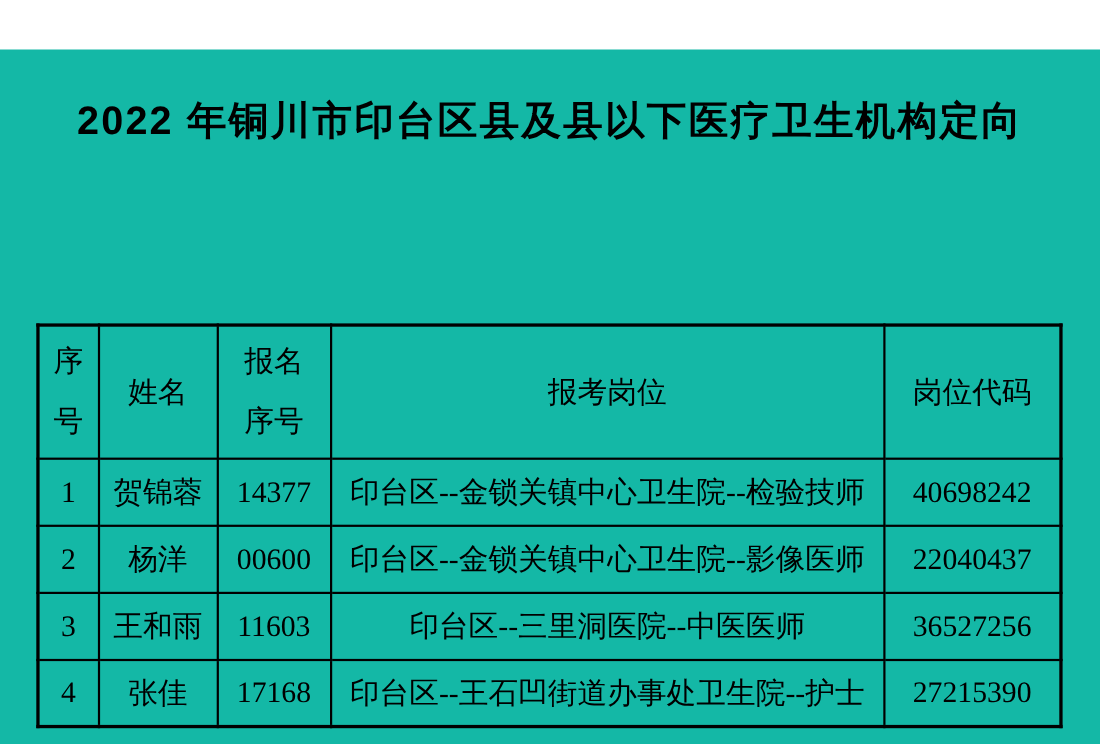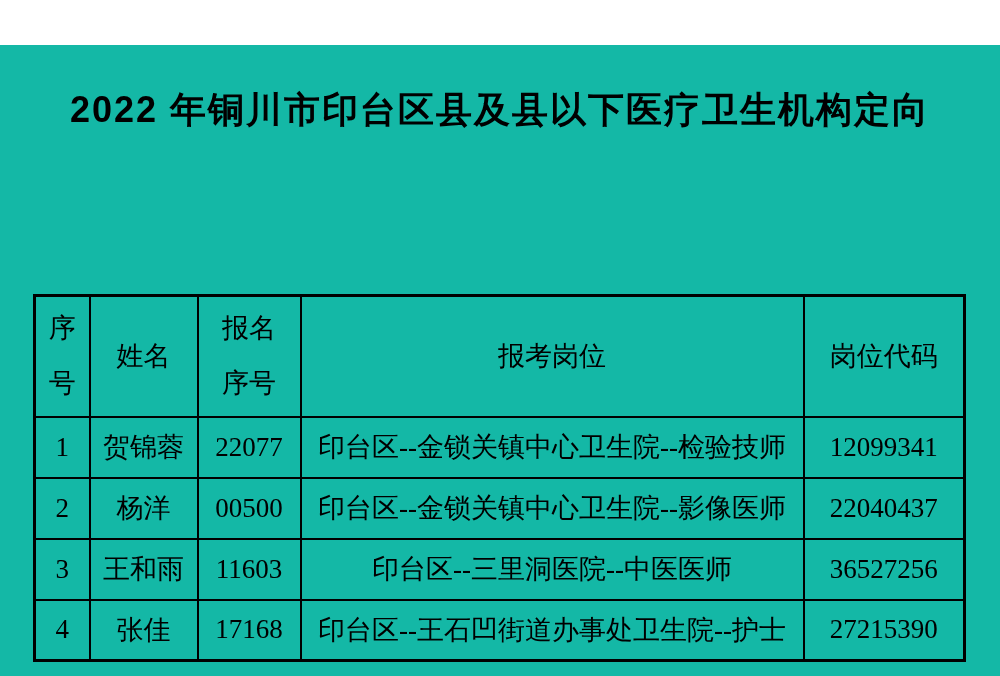--- a/index.html
+++ b/index.html
@@ -104,28 +104,28 @@
           <span class="hdr-wrap-2">报名序号</span>
         </th>
         <th>报考岗位</th>
         <th>岗位代码</th>
       </tr>
     </thead>
     <tbody>
       <tr>
         <td class="cell-no">1</td>
         <td class="cell-name">贺锦蓉</td>
-        <td class="cell-reg">22077</td>
+        <td class="cell-reg">14377</td>
         <td class="cell-pos">印台区--金锁关镇中心卫生院--检验技师</td>
-        <td class="cell-code">12099341</td>
+        <td class="cell-code">40698242</td>
       </tr>
       <tr>
         <td class="cell-no">2</td>
         <td class="cell-name">杨洋</td>
-        <td class="cell-reg">00500</td>
+        <td class="cell-reg">00600</td>
         <td class="cell-pos">印台区--金锁关镇中心卫生院--影像医师</td>
         <td class="cell-code">22040437</td>
       </tr>
       <tr>
         <td class="cell-no">3</td>
         <td class="cell-name">王和雨</td>
         <td class="cell-reg">11603</td>
         <td class="cell-pos">印台区--三里洞医院--中医医师</td>
         <td class="cell-code">36527256</td>
       </tr>

